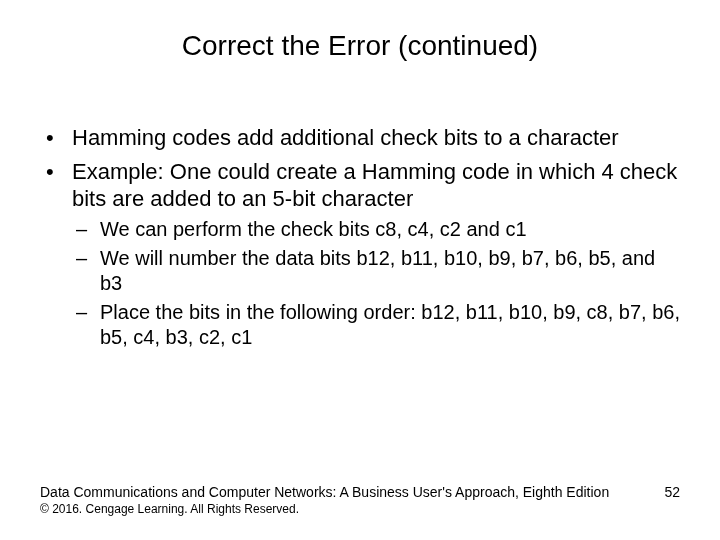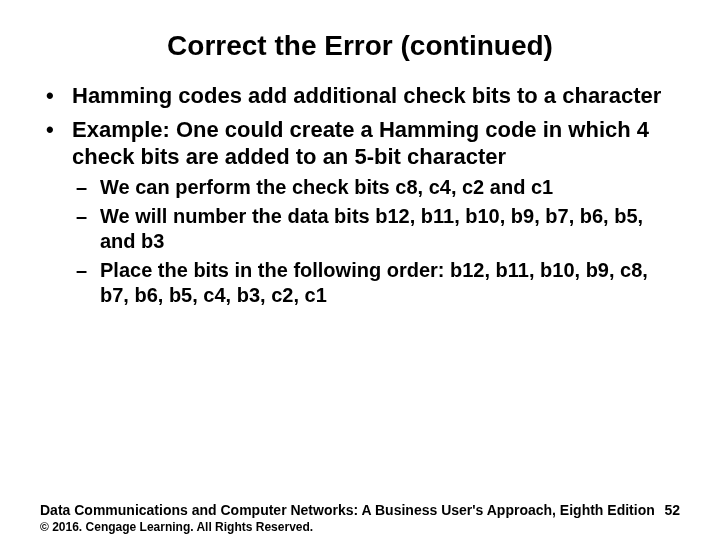--- a/index.html
+++ b/index.html
@@ -9,32 +9,32 @@
     height: 540px;
     background: #fff;
     font-family: Arial, Helvetica, sans-serif;
     color: #000;
   }
   .slide {
     position: relative;
     width: 720px;
     height: 540px;
     box-sizing: border-box;
-    font-weight: bold;
   }
   .title {
     text-align: center;
     font-size: 28px;
     padding-top: 30px;
     padding-bottom: 20px;
   }
   .content {
     padding: 0 40px 0 40px;
     font-size: 22px;
     line-height: 1.25;
+    margin-top: 42px;
   }
   ul.level1 {
     list-style: none;
     margin: 0;
     padding: 0;
   }
   ul.level1 > li {
     position: relative;
     padding-left: 32px;
     margin-bottom: 6px;
@@ -58,21 +58,21 @@
     margin-bottom: 4px;
   }
   ul.level2 > li::before {
     content: "–";
     position: absolute;
     left: 4px;
     top: 0;
   }
   .footer {
     position: absolute;
-    bottom: 6px;
+    bottom: 24px;
     left: 40px;
     right: 40px;
   }
   .footer-line {
     font-size: 14px;
     display: flex;
     justify-content: space-between;
     align-items: baseline;
   }
   .copyright {

